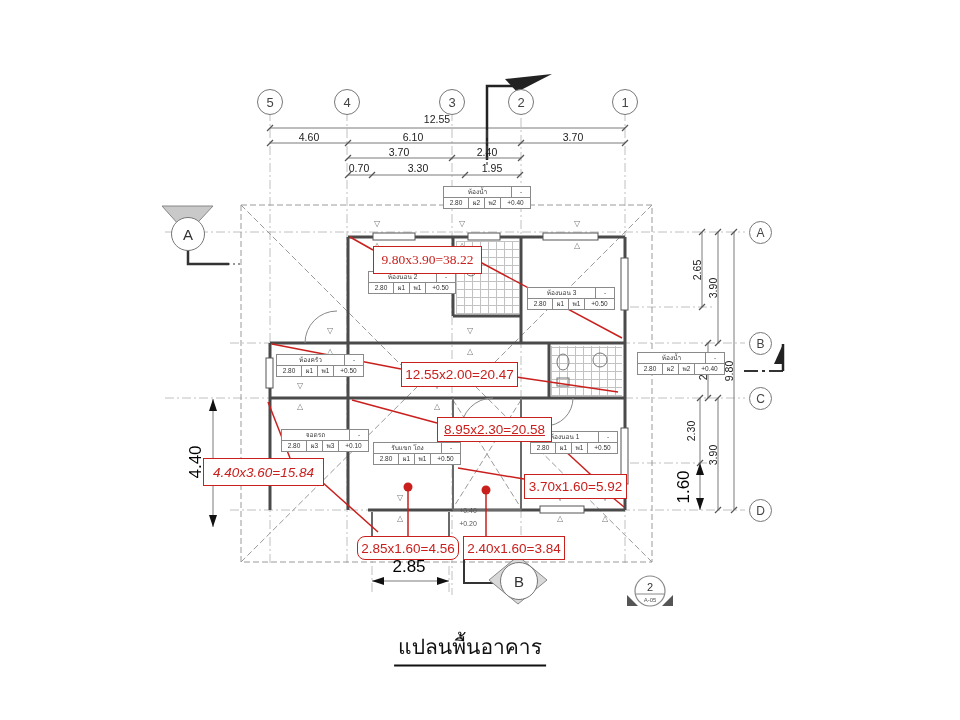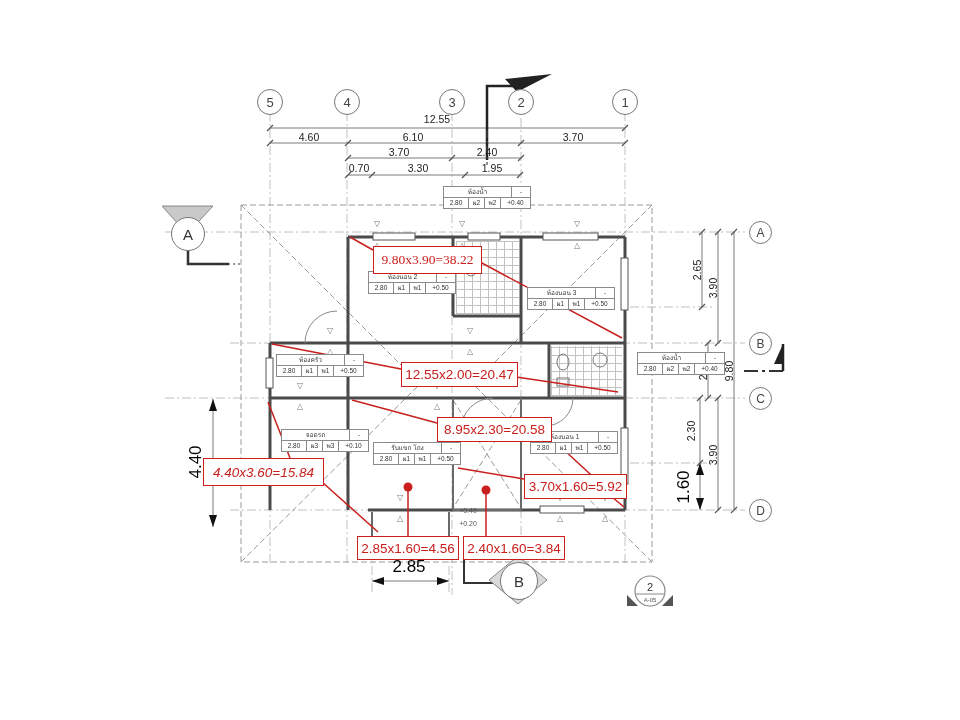--- a/index.html
+++ b/index.html
@@ -219,20 +219,21 @@
     </g>
 
     <g>
       <polygon points="627,595 638,606 627,606" fill="#555"></polygon>
       <polygon points="673,595 662,606 673,606" fill="#555"></polygon>
       <circle cx="650" cy="591" r="15" fill="#fff" stroke="#888" stroke-width="1.2"></circle>
       <line x1="636" y1="594" x2="664" y2="594" stroke="#888" stroke-width="1"></line>
     </g>
   </svg>
 
+  <div id="title">แปลนพื้นอาคาร</div>
 
   <div class="mkletter" style="left:171px;top:217px;width:32px;height:32px;font-size:15px;">
     <span>A</span>
   </div>
   <div class="mkletter" style="left:500px;top:562px;width:36px;height:36px;font-size:15px;">
     <span>B</span>
   </div>
   <div class="abs" style="left:650px;top:587px;transform:translate(-50%,-50%);z-index:4;font-size:11px;color:#333;"><span>2</span></div>
   <div class="abs" style="left:650px;top:600px;transform:translate(-50%,-50%);z-index:4;font-size:6px;color:#555;"><span>A-05</span></div>
 
@@ -259,24 +260,24 @@
       <div class="dim rot" style="left: 713px; top: 288px;">3.90</div>
       <div class="dim rot" style="left: 703px; top: 370px;">2.00</div>
       <div class="dim rot" style="left: 729px; top: 371px;">9.80</div>
       <div class="dim rot" style="left: 691px; top: 431px;">2.30</div>
       <div class="dim rot" style="left: 713px; top: 455px;">3.90</div>
       <div class="dim rot big" style="left: 684px; top: 487px;">1.60</div>
       <div class="dim rot big" style="left: 196px; top: 462px;">4.40</div>
       <div class="dim big" style="left: 409px; top: 567px;">2.85</div>
       <div class="redbox" style="left: 373px; top: 246px; width: 107px; height: 26px; font-family: Liberation Serif, serif;">9.80x3.90=38.22</div>
       <div class="redbox" style="left: 401px; top: 362px; width: 115px; height: 23px;">12.55x2.00=20.47</div>
-      <div class="redbox" style="left: 437px; top: 417px; width: 113px; height: 23px;">8.95x2.30=20.58</div>
+      <div class="redbox" style="left: 437px; top: 417px; width: 113px; height: 23px; text-decoration: underline;">8.95x2.30=20.58</div>
       <div class="redbox" style="left: 203px; top: 458px; width: 119px; height: 26px; font-style: italic;">4.40x3.60=15.84</div>
       <div class="redbox" style="left: 524px; top: 474px; width: 101px; height: 23px;">3.70x1.60=5.92</div>
-      <div class="redbox" style="left: 357px; top: 536px; width: 100px; height: 22px;">2.85x1.60=4.56</div>
+      <div class="redbox" style="left: 357px; top: 536px; width: 100px; height: 22px; border-radius: 8px;">2.85x1.60=4.56</div>
       <div class="redbox" style="left: 463px; top: 536px; width: 100px; height: 22px;">2.40x1.60=3.84</div>
       <div class="room" style="left: 443px; top: 186px;">
         <div class="r1">
           <span class="nm">ห้องน้ำ</span>
           <span class="dash">-</span>
         </div>
         <div class="r2">
           <span class="c0">2.80</span>
           <span class="c1">ผ2</span>
           <span class="c2">พ2</span>

